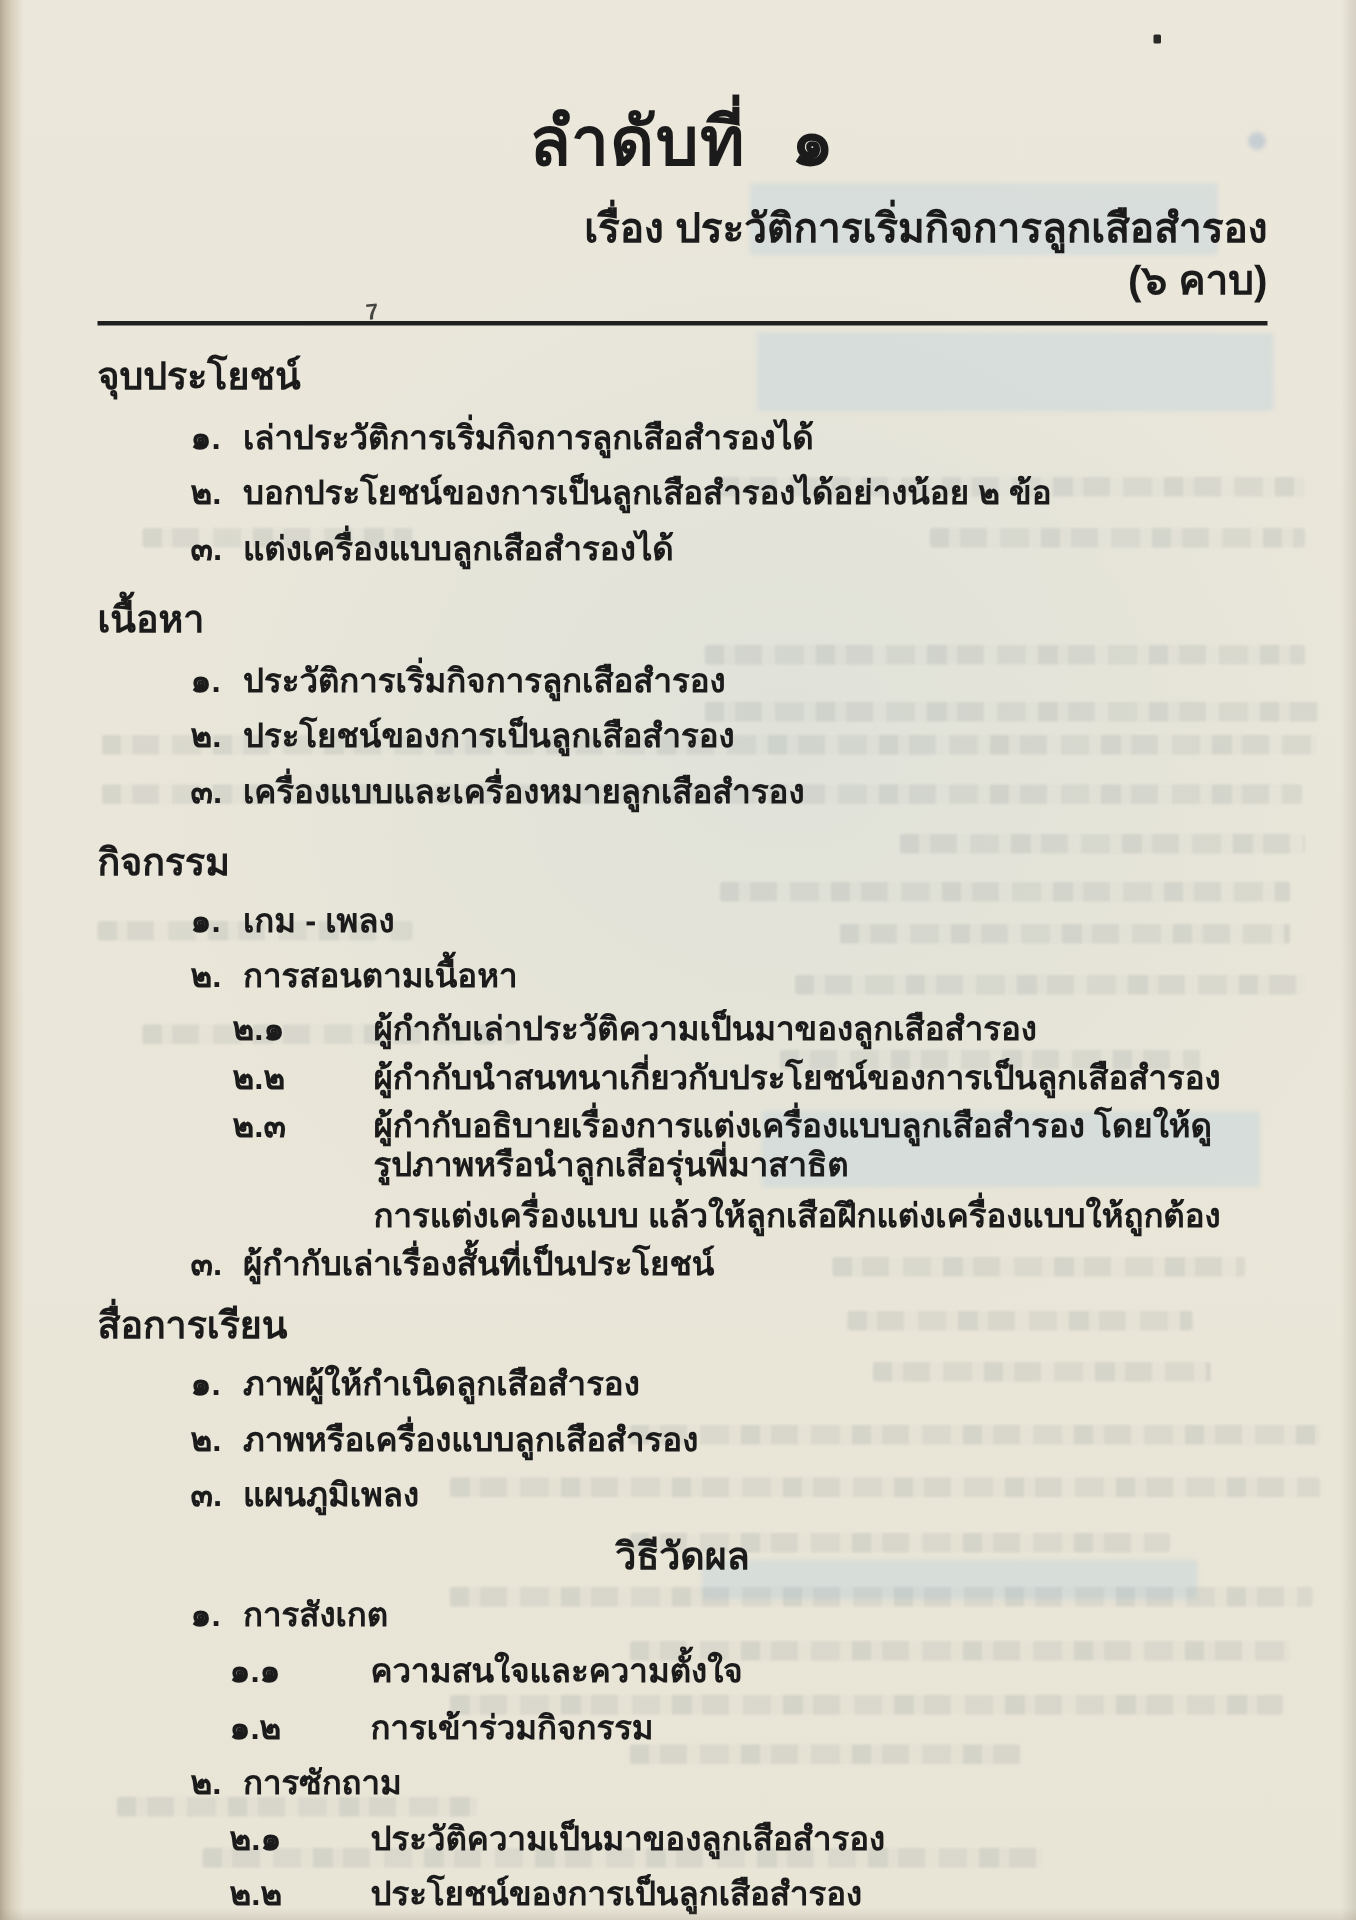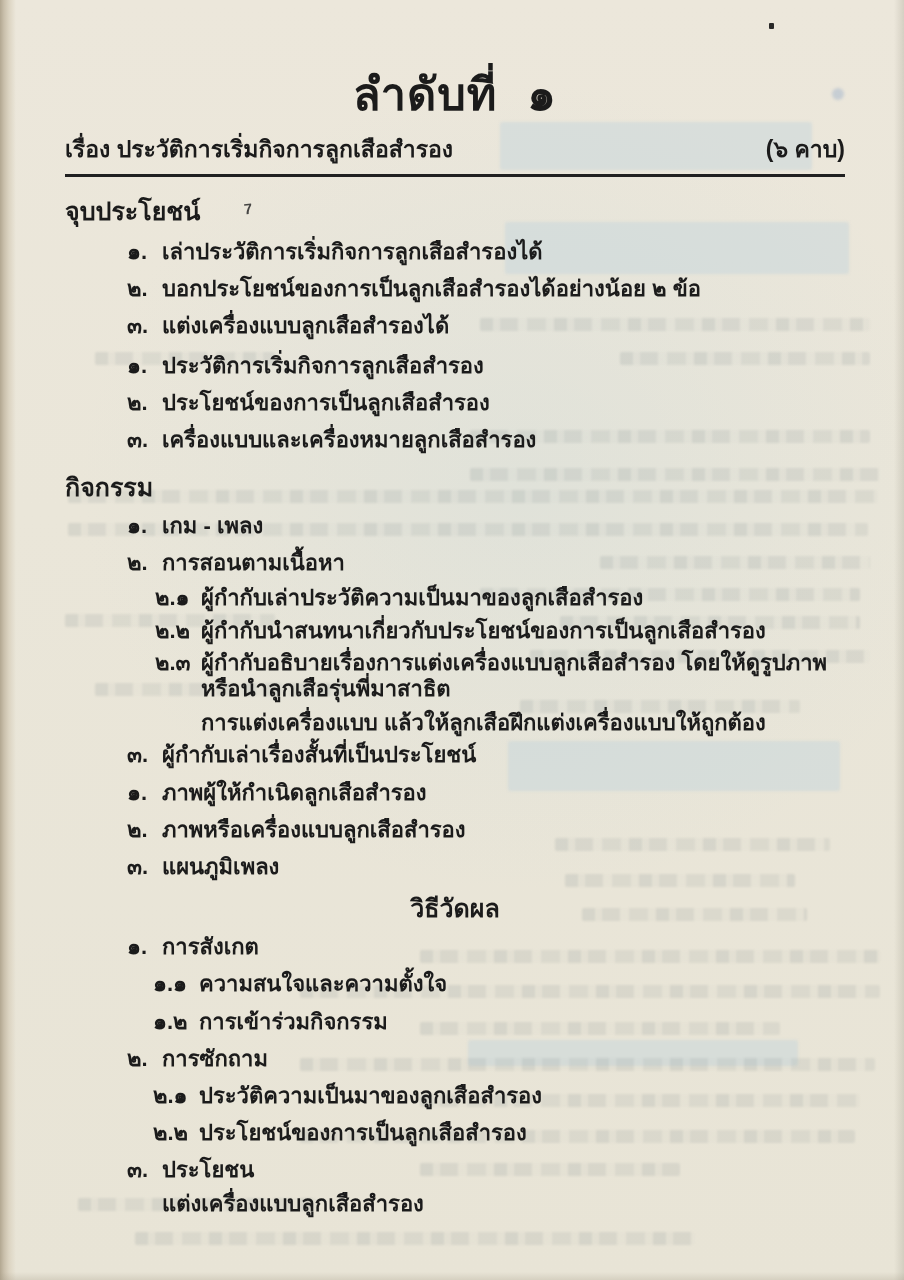--- a/index.html
+++ b/index.html
@@ -37,28 +37,28 @@
     background:rgba(140,165,200,0.38);filter:blur(1.5px);}
   .stray-mark{position:absolute;left:244px;top:200px;font-size:15px;font-weight:700;color:#2a2a2a;
     transform:rotate(-6deg);opacity:.85;}
 
   
   .content{position:absolute;inset:0;padding:0 59px 0 65px;}
   .doc-title{margin-top:68px;text-align:center;font-size:45px;font-weight:700;
     letter-spacing:1px;line-height:1.2;white-space:nowrap;}
   .doc-title .gap{display:inline-block;width:30px;}
   .subject-row{display:flex;justify-content:space-between;align-items:flex-end;
-    margin-top:13px;font-size:23px;font-weight:700;line-height:1.3;}
+    margin-top:13px;font-size:27px;font-weight:700;line-height:1.3;flex-direction:column;}
   .rule{margin-top:9px;border:0;border-top:3px solid #202020;height:0;}
 
   .sec-heading{margin-top:20px;font-size:25px;font-weight:700;line-height:28px;}
   .row{display:flex;margin-top:11px;min-height:26px;font-size:22px;font-weight:600;line-height:26px;}
   .l1{margin-left:62px;}
   .l1 .num{flex:0 0 35px;}
-  .l2{margin-left:90px;}
+  .l2{margin-left:90px;gap:48px;}
   .l2 .num{flex:0 0 46px;}
   .row .txt{flex:1;}
   .mt-cont{margin-top:8px;justify-content:center;}
 </style>
 </head>
 <body>
 
 <div class="page">
 
   <div class="bleed" id="bleed-layer">
@@ -118,20 +118,21 @@
     </div>
     <div class="row l1">
       <span class="num">๒.</span>
       <span class="txt">บอกประโยชน์ของการเป็นลูกเสือสำรองได้อย่างน้อย ๒ ข้อ</span>
     </div>
     <div class="row l1">
       <span class="num">๓.</span>
       <span class="txt">แต่งเครื่องแบบลูกเสือสำรองได้</span>
     </div>
 
+    <div class="sec-heading">เนื้อหา</div>
     <div class="row l1" style="margin-top:14px;">
       <span class="num">๑.</span>
       <span class="txt">ประวัติการเริ่มกิจการลูกเสือสำรอง</span>
     </div>
     <div class="row l1">
       <span class="num">๒.</span>
       <span class="txt">ประโยชน์ของการเป็นลูกเสือสำรอง</span>
     </div>
     <div class="row l1">
       <span class="num">๓.</span>
@@ -161,20 +162,21 @@
     </div>
     <div class="row l2 mt-cont">
       <span class="num"></span>
       <span class="txt">การแต่งเครื่องแบบ  แล้วให้ลูกเสือฝึกแต่งเครื่องแบบให้ถูกต้อง</span>
     </div>
     <div class="row l1" style="margin-top:6px;">
       <span class="num">๓.</span>
       <span class="txt">ผู้กำกับเล่าเรื่องสั้นที่เป็นประโยชน์</span>
     </div>
 
+    <div class="sec-heading" style="margin-top:14px;">สื่อการเรียน</div>
     <div class="row l1" style="margin-top:12px;">
       <span class="num">๑.</span>
       <span class="txt">ภาพผู้ให้กำเนิดลูกเสือสำรอง</span>
     </div>
     <div class="row l1">
       <span class="num">๒.</span>
       <span class="txt">ภาพหรือเครื่องแบบลูกเสือสำรอง</span>
     </div>
     <div class="row l1">
       <span class="num">๓.</span>

